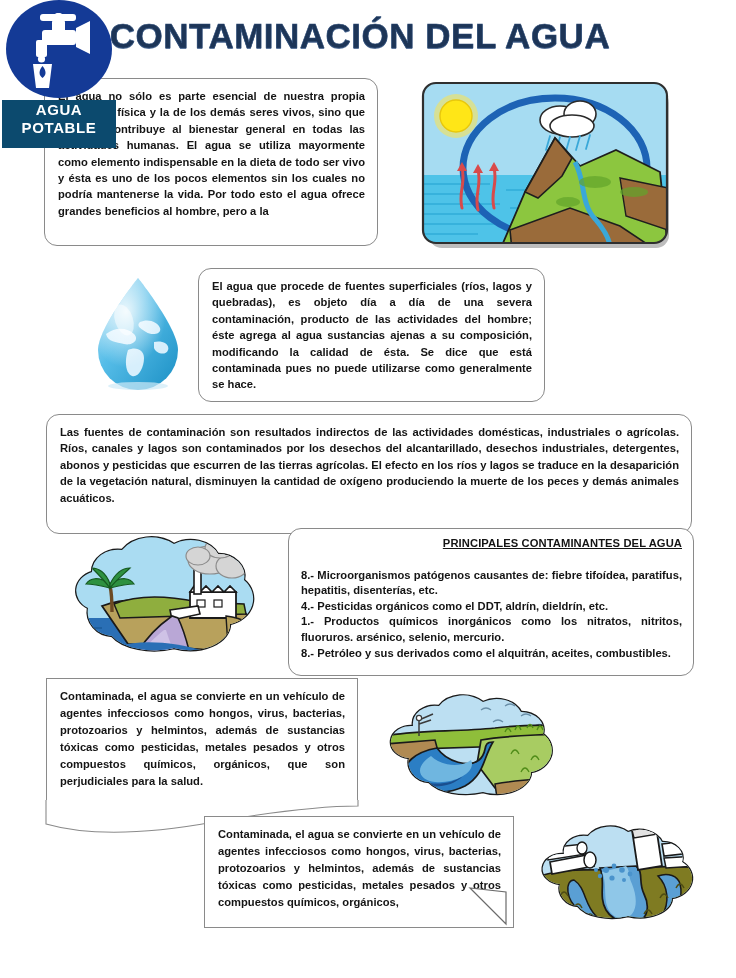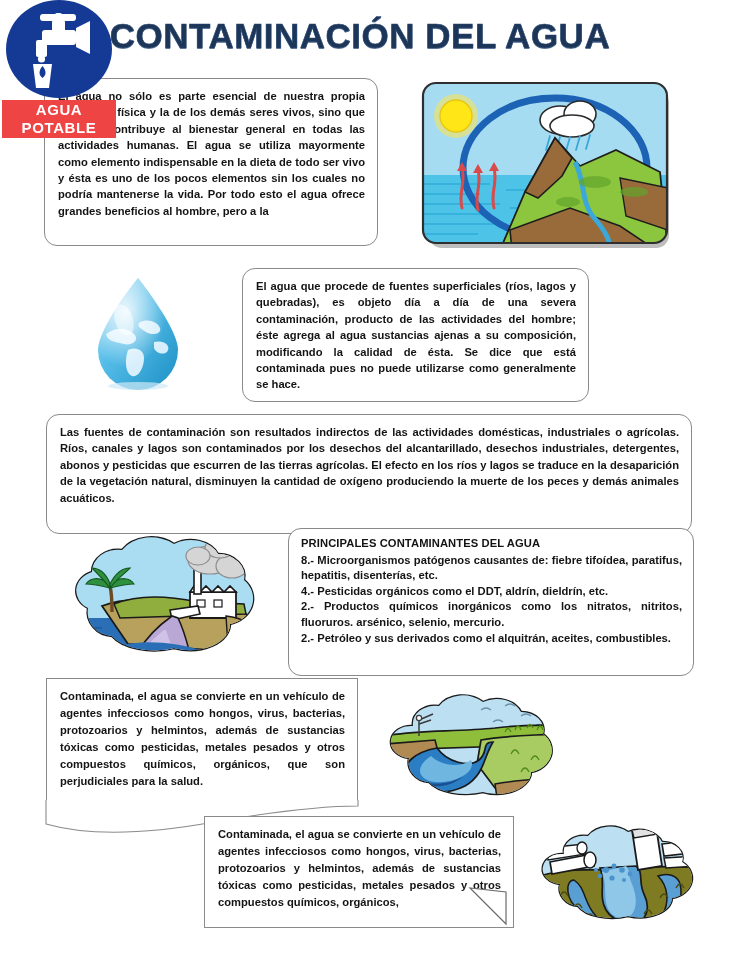--- a/index.html
+++ b/index.html
@@ -44,33 +44,34 @@
     text-align: justify;
     color: #141414;
     padding: 9px 12px 9px 13px;
   }
   .tbox.rounded { border-radius: 13px; }
   .tbox p { margin: 0; }
 
   
   #box-intro  { left: 44px;  top: 78px;  width: 334px; height: 168px; }
   
-  #box-source { left: 198px; top: 268px; width: 347px; height: 134px; margin-left: 44px; }
+  #box-source { left: 198px; top: 268px; width: 347px; height: 134px; }
   
   #box-sources-list { left: 46px; top: 414px; width: 646px; height: 120px; }
   
   #box-contaminants {
     left: 288px; top: 528px; width: 406px; height: 148px;
     line-height: 15.6px; padding: 7px 11px 7px 12px;
   }
   #box-contaminants .heading {
     font-weight: bold;
-    text-align: left;
-    margin-bottom: 1px;
+    text-align: right;
+    margin-bottom: 16px;
     letter-spacing: 0.1px;
+    text-decoration: underline;
   }
   #box-contaminants .item { text-align: justify; }
 
   
   #box-infectious-a {
     left: 46px; top: 678px; width: 312px; height: 128px;
     border-radius: 0; border-bottom: none;
     line-height: 17px;
   }
   .wavy-tail {
@@ -102,22 +103,22 @@
 
   
   #sign-potable { left: 562px; top: 272px; width: 118px; height: 138px; }
   #sign-potable .circle {
     position: absolute; left: 6px; top: 0;
     width: 106px; height: 98px;
     background: #143a96; border-radius: 50%;
   }
   #sign-potable .banner {
     position: absolute; left: 2px; top: 100px;
-    width: 114px; height: 38px;
-    background: #ef4444;
+    width: 114px; height: 48px;
+    background: #0c4a6e;
     color: #ffffff;
     font-weight: bold;
     font-size: 15px;
     line-height: 18px;
     text-align: center;
     padding-top: 1px;
     box-sizing: border-box;
     letter-spacing: 0.6px;
   }
 
@@ -332,22 +333,22 @@
 
       <path d="M168 82 C186 84 198 92 202 102 L170 112 Z" fill="#b8a15c" stroke="#1a1a1a" stroke-width="1.4"></path>
     </g>
   </svg>
 </div>
 
 <div class="tbox rounded" id="box-contaminants">
   <div class="heading">PRINCIPALES CONTAMINANTES DEL AGUA</div>
   <div class="item">8.- Microorganismos patógenos causantes de: fiebre tifoídea, paratifus, hepatitis, disenterías, etc.</div>
   <div class="item">4.- Pesticidas orgánicos como el DDT, aldrín, dieldrín, etc.</div>
-  <div class="item">2.- Productos químicos inorgánicos como los nitratos, nitritos, fluoruros. arsénico, selenio, mercurio.</div>
-  <div class="item">2.- Petróleo y sus derivados como el alquitrán, aceites, combustibles.</div>
+  <div class="item">1.- Productos químicos inorgánicos como los nitratos, nitritos, fluoruros. arsénico, selenio, mercurio.</div>
+  <div class="item">8.- Petróleo y sus derivados como el alquitrán, aceites, combustibles.</div>
 </div>
 
 <div class="tbox" id="box-infectious-a">
   <p>Contaminada, el agua se convierte en un vehículo de agentes infecciosos como hongos, virus, bacterias, protozoarios y helmintos, además de sustancias tóxicas como pesticidas, metales pesados y otros compuestos químicos, orgánicos, que son perjudiciales para la salud.</p>
 </div>
 <div class="wavy-tail">
   <svg width="316" height="36" viewBox="0 0 316 36">
     <path d="M2 0 L2 24 C44 36 104 34 170 22 C228 12 280 6 314 6 L314 0" fill="#ffffff" stroke="#8a8a8a" stroke-width="1.1"></path>
   </svg>
 </div>

